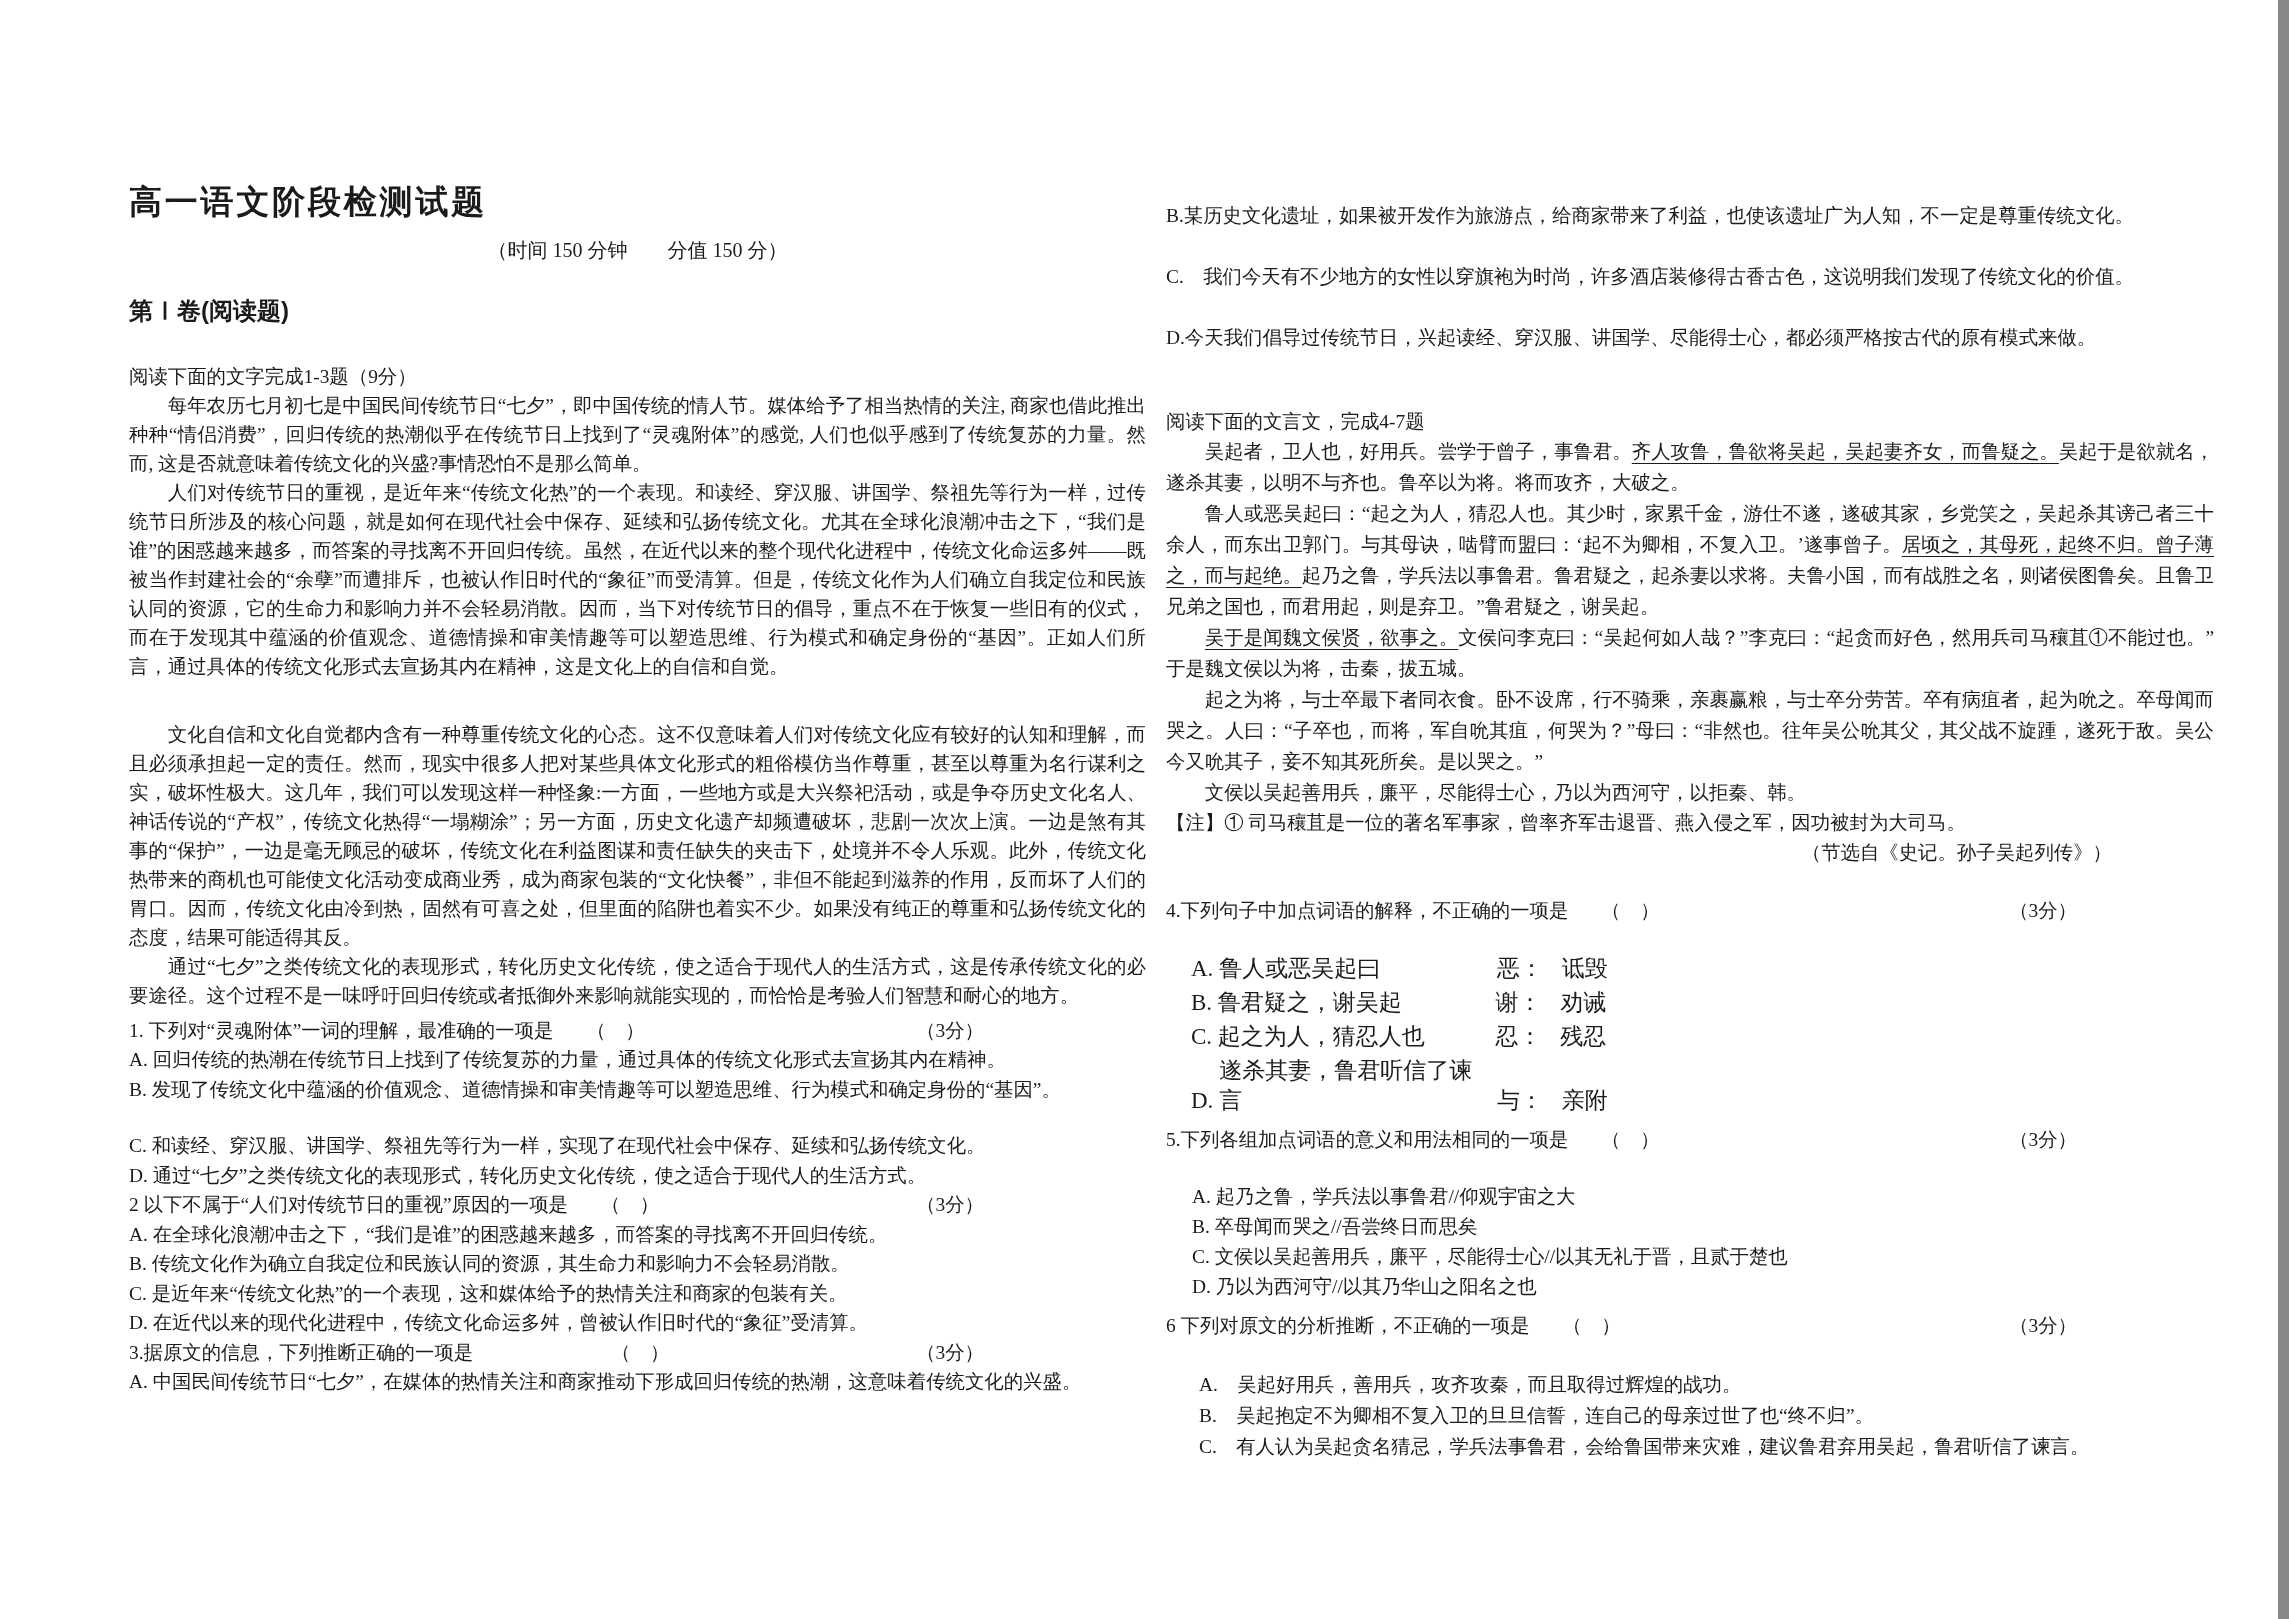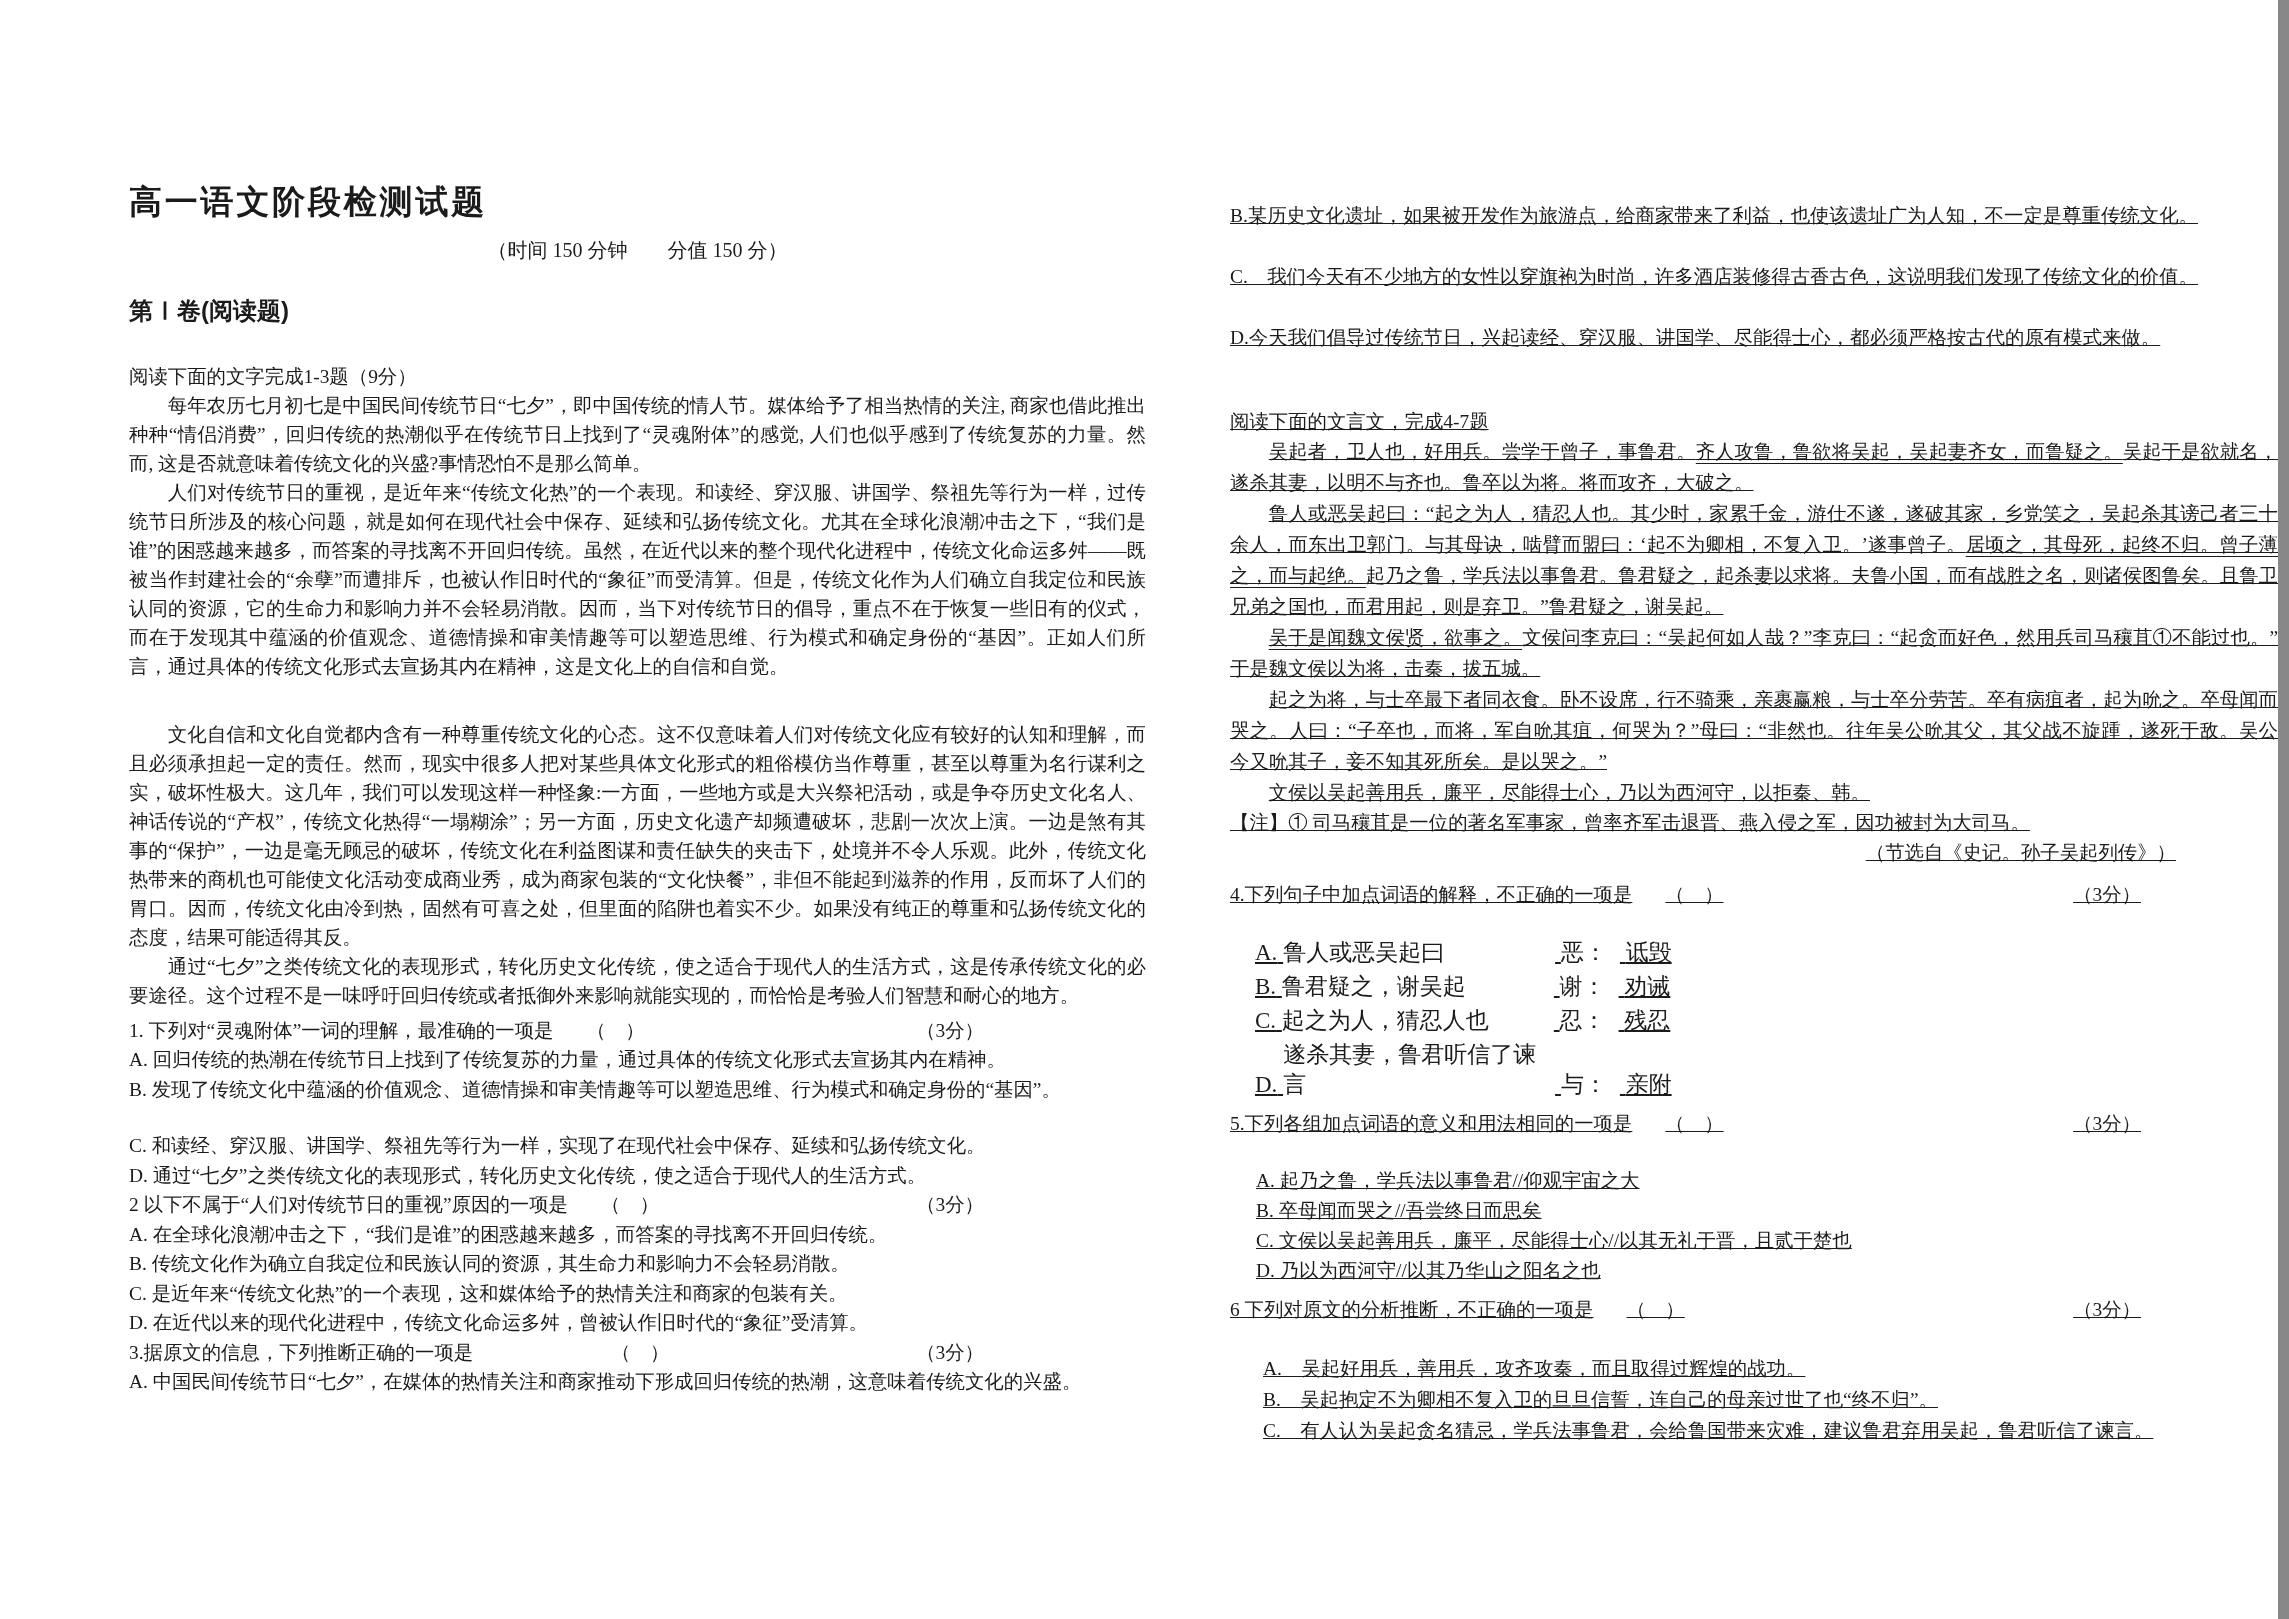--- a/index.html
+++ b/index.html
@@ -8,21 +8,21 @@
     position:relative;
     width:2262px;
     height:1620px;
     background:#ffffff;
     font-family:"Liberation Serif", serif;
     color:#1b1b1b;
     overflow:hidden;
     padding-left:16px;
   }
   .col-left{position:absolute;left:129px;top:181px;width:1017px;}
-  .col-right{position:absolute;left:1230px;top:201px;width:1048px;text-decoration:underline;}
+  .col-right{position:absolute;left:1166px;top:201px;width:1048px;}
 
   .page-title{
     font-family:"Liberation Sans", sans-serif;
     font-weight:bold;
     font-size:33px;
     letter-spacing:2.8px;
     line-height:41px;
   }
   .meta-line{
     text-align:center;
@@ -79,21 +79,21 @@
   }
   .note-line{font-size:19.4px;line-height:30px;margin:0;}
   .source-line{font-size:19.4px;line-height:30px;margin:0;text-align:right;padding-right:102px;}
 
   .gopt{font-size:23px;line-height:30px;margin:4px;padding-left:21px;}
   .gopt .gtext{display:inline-block;width:272px;}
   .gopt .gword{display:inline-block;width:59px;}
   .q5opt{font-size:19.4px;line-height:30px;margin:0;padding-left:26px;}
   .q6opt{font-size:19.4px;line-height:31px;margin:0;padding-left:33px;}
   .first-gap{margin-top:28px;}
-  .stem-mt{margin-top:12px;}
+  .stem-mt{margin-top:28px;}
   .stem-mt-sm{margin-top:9.2px;}
 </style>
 </head>
 <body>
 
 <div class="page">
 
   <div class="col-left">
 
     <div class="page-title">高一语文阶段检测试题</div>

